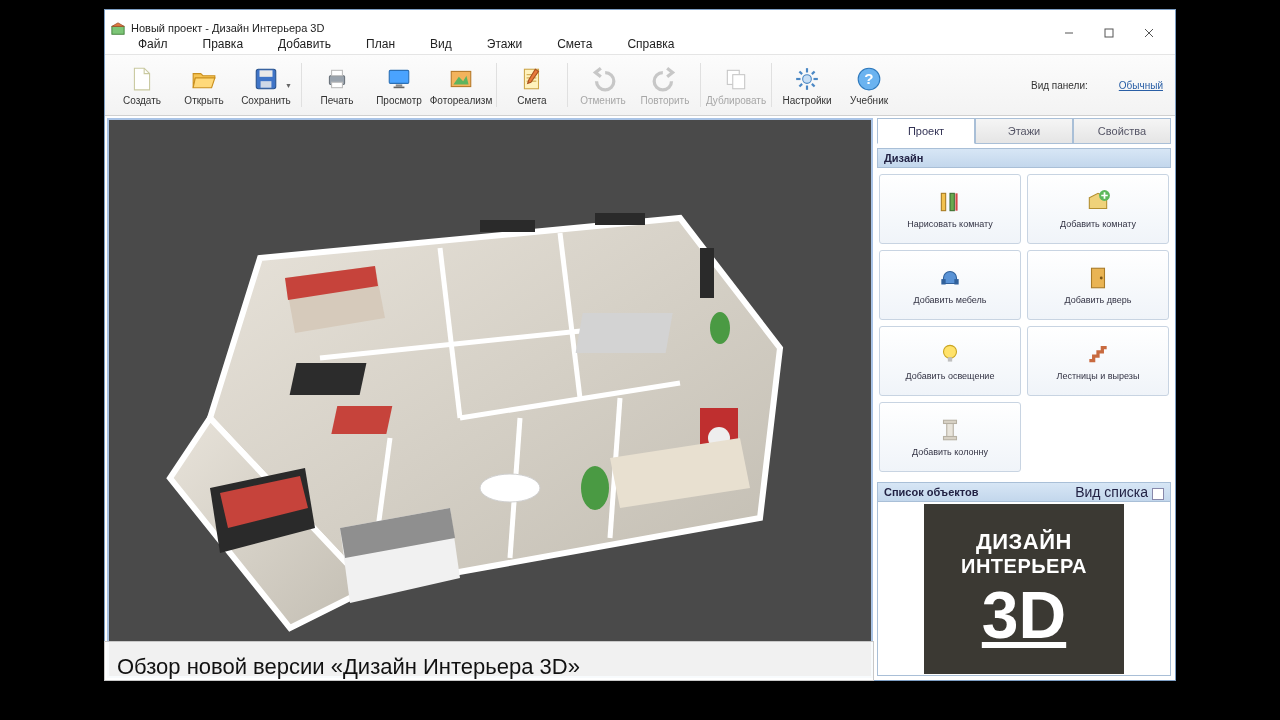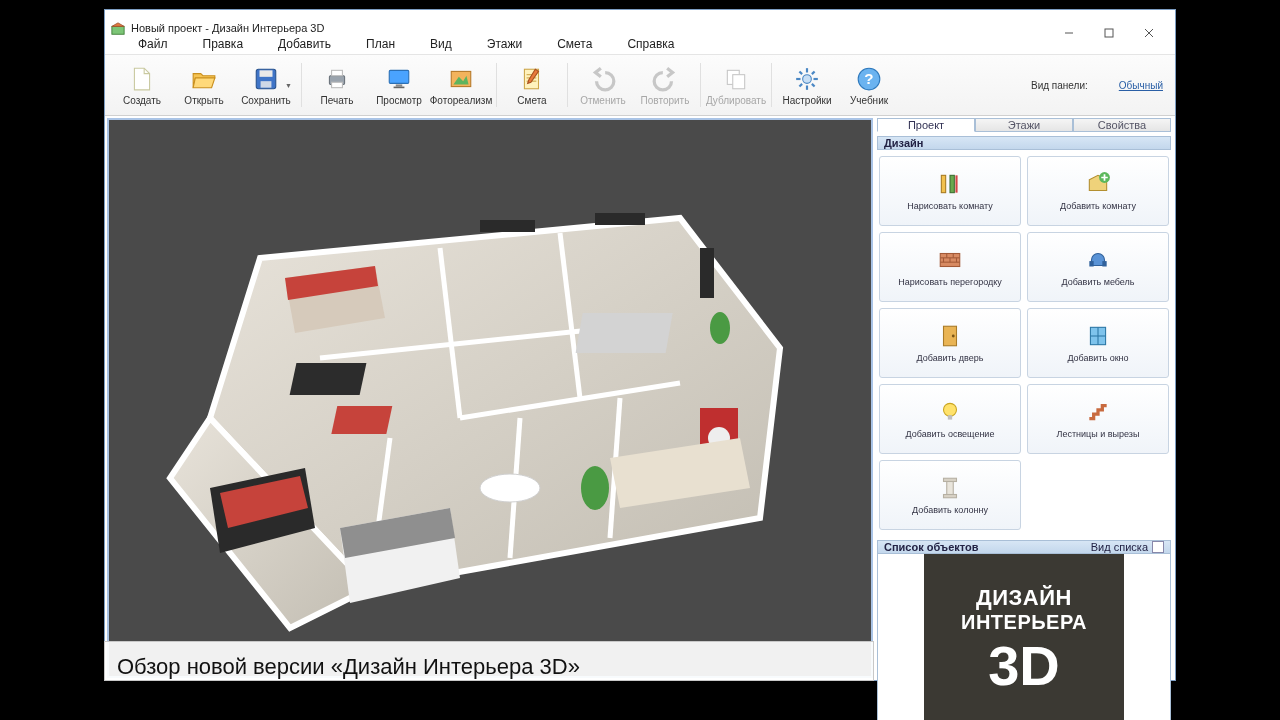--- a/index.html
+++ b/index.html
@@ -47,21 +47,21 @@
   border: 1px solid #a9bfd7; background: linear-gradient(#fdfdfd,#e9eff6); color: #335;
 }
 .tabs .tab.inactive { background: linear-gradient(#f5f5f5,#e5e5e5); color: #556; border-bottom: 1px solid #a9bfd7; }
 .tabs .tab.active { border-bottom: 1px solid #fff; background: #fff; font-weight: 400; }
 
 .section-hdr {
   height: 20px; background: linear-gradient(#d7e6f5,#c3d7ec); border: 1px solid #a9bfd7;
   color: #224; font-size: 11px; font-weight: bold; display: flex; align-items: center; padding: 0 6px;
   margin-top: 4px;
 }
-.section-hdr .right-link { margin-left: auto; font-weight: normal; color: #224; font-size: 11px; display: flex; align-items: flex-start; gap: 4px; }
+.section-hdr .right-link { margin-left: auto; font-weight: normal; color: #224; font-size: 14px; display: flex; align-items: flex-end; gap: 4px; }
 .section-hdr .thumb { width: 12px; height: 12px; border: 1px solid #88a; background: #fff; }
 
 .design-grid {
   display: grid; grid-template-columns: repeat(2, 1fr); gap: 6px; padding: 6px 2px;
 }
 .design-btn {
   height: 70px; border: 1px solid #c8d4e2; border-radius: 3px;
   background: linear-gradient(#ffffff,#f0f4f9);
   display: flex; flex-direction: column; align-items: center; justify-content: center;
   font-size: 9px; color: #334; text-align: center; line-height: 1.15; cursor: default;
@@ -69,21 +69,21 @@
 .design-btn .ico { width: 28px; height: 28px; margin-bottom: 3px; display: flex; align-items: center; justify-content: center; }
 
 .obj-list { flex: 1; display: flex; align-items: center; justify-content: center; background: #fff; border: 1px solid #a9bfd7; border-top: none; }
 .promo {
   width: 200px; height: 170px; background: #3b3933; color: #fff;
   display: flex; flex-direction: column; align-items: center; justify-content: center;
   font-weight: 800; text-align: center;
 }
 .promo .l1 { font-size: 22px; letter-spacing: 0.5px; }
 .promo .l2 { font-size: 20px; letter-spacing: 0.5px; }
-.promo .l3 { font-size: 56px; line-height: 1; margin-top: 4px; }
+.promo .l3 { font-size: 66px; line-height: 1; margin-top: 4px; text-decoration: underline; }
 
 .caption {
   position: absolute; left: 104px; bottom: 39px; height: 40px; width: 770px;
   background: rgba(255,255,255,0.92); border: 1px solid #c8c8c8;
   display: flex; align-items: flex-end; padding: 0 12px;
   font-size: 22px; color: #111;
 }
 </style>
 </head>
 <body>
@@ -356,62 +356,35 @@
                   <polygon points="4,8 12,4 20,8 20,18 4,18" fill="#efd27a" stroke="#b38f30"></polygon>
                   <circle cx="18" cy="6" r="5" fill="#5cb85c"></circle>
                   <path d="M18 3v6M15 6h6" stroke="#fff" stroke-width="1.6"></path>
                 </svg>
               </span>
             <span>Добавить комнату</span>
           </div>
           <div class="design-btn">
             <span class="ico">
                 <svg viewBox="0 0 24 24" width="26" height="26">
-                  <rect x="3" y="6" width="18" height="12" fill="#d88b63" stroke="#a35a38"></rect>
-                  <g stroke="#a35a38">
-                    <line x1="3" y1="10" x2="21" y2="10"></line>
-                    <line x1="3" y1="14" x2="21" y2="14"></line>
-                    <line x1="9" y1="6" x2="9" y2="10"></line>
-                    <line x1="15" y1="6" x2="15" y2="10"></line>
-                    <line x1="6" y1="10" x2="6" y2="14"></line>
-                    <line x1="12" y1="10" x2="12" y2="14"></line>
-                    <line x1="18" y1="10" x2="18" y2="14"></line>
-                  </g>
-                </svg>
-              </span>
-            <span>Нарисовать перегородку</span>
-          </div>
-          <div class="design-btn">
-            <span class="ico">
-                <svg viewBox="0 0 24 24" width="26" height="26">
                   <path d="M6 12a6 6 0 0 1 12 0v5H6z" fill="#5a93d6" stroke="#31619b"></path>
                   <rect x="4" y="13" width="4" height="5" fill="#31619b"></rect>
                   <rect x="16" y="13" width="4" height="5" fill="#31619b"></rect>
                 </svg>
               </span>
             <span>Добавить мебель</span>
           </div>
           <div class="design-btn">
             <span class="ico">
                 <svg viewBox="0 0 24 24" width="26" height="26">
                   <rect x="6" y="3" width="12" height="18" fill="#e9b454" stroke="#a97b28"></rect>
                   <circle cx="15" cy="12" r="1.3" fill="#7a5516"></circle>
                 </svg>
               </span>
             <span>Добавить дверь</span>
-          </div>
-          <div class="design-btn">
-            <span class="ico">
-                <svg viewBox="0 0 24 24" width="26" height="26">
-                  <rect x="5" y="4" width="14" height="16" fill="#7ec3ec" stroke="#2d78a6"></rect>
-                  <line x1="12" y1="4" x2="12" y2="20" stroke="#2d78a6"></line>
-                  <line x1="5" y1="12" x2="19" y2="12" stroke="#2d78a6"></line>
-                </svg>
-              </span>
-            <span>Добавить окно</span>
           </div>
           <div class="design-btn">
             <span class="ico">
                 <svg viewBox="0 0 24 24" width="26" height="26">
                   <circle cx="12" cy="10" r="6" fill="#ffe26b" stroke="#caa623"></circle>
                   <rect x="10" y="15" width="4" height="4" fill="#bfbfbf"></rect>
                 </svg>
               </span>
             <span>Добавить освещение</span>
           </div>

